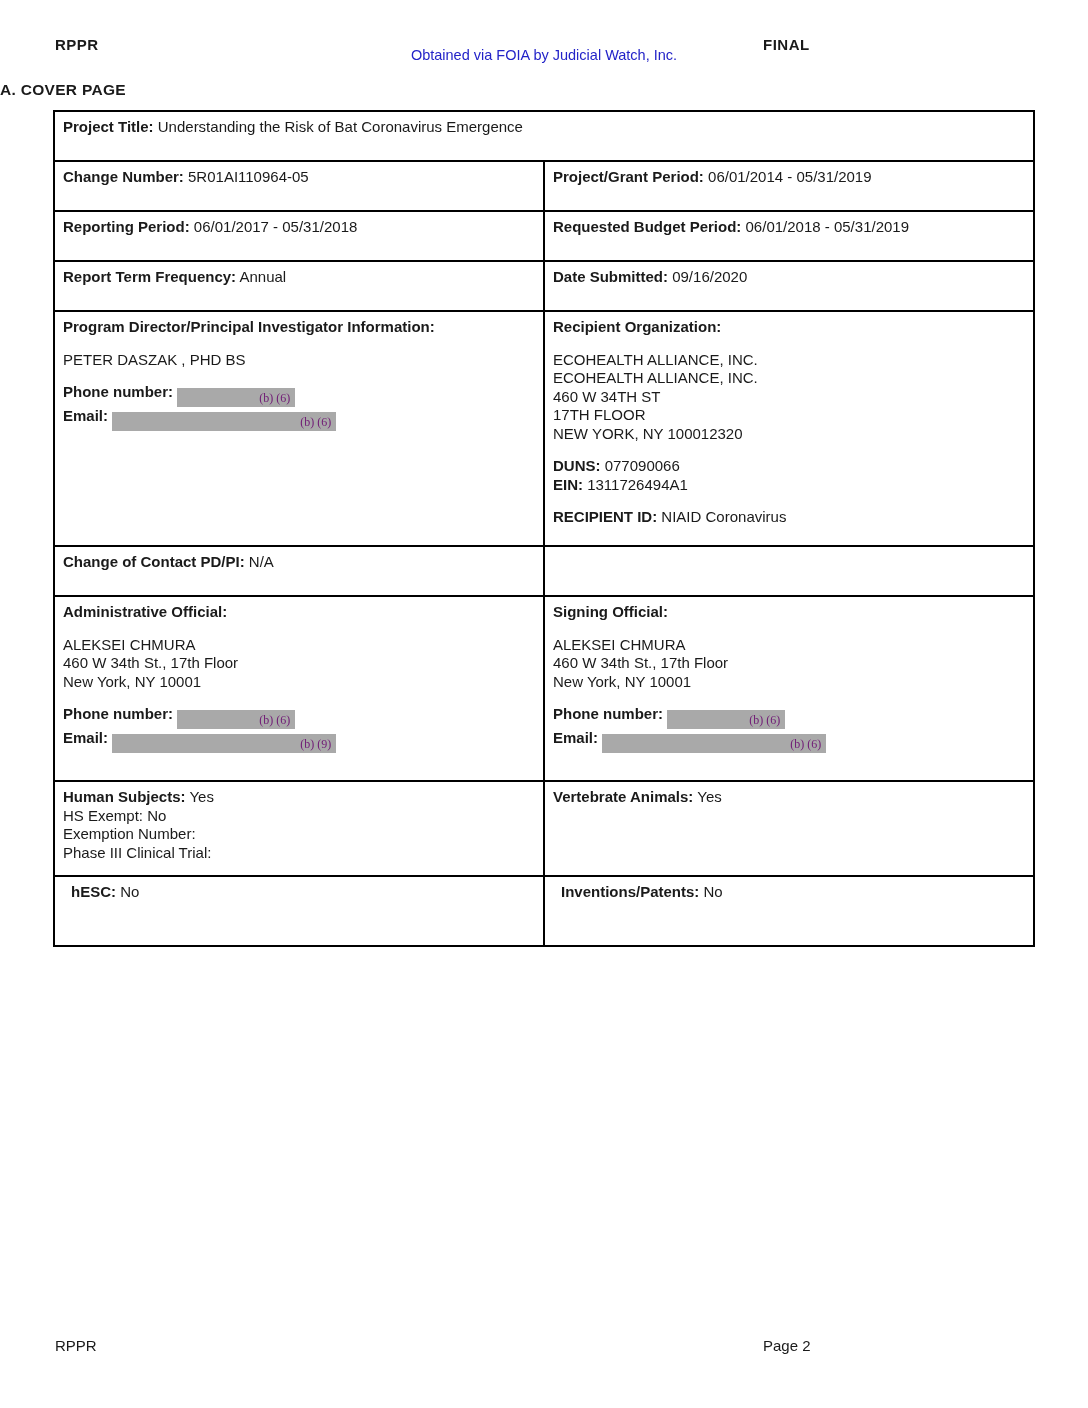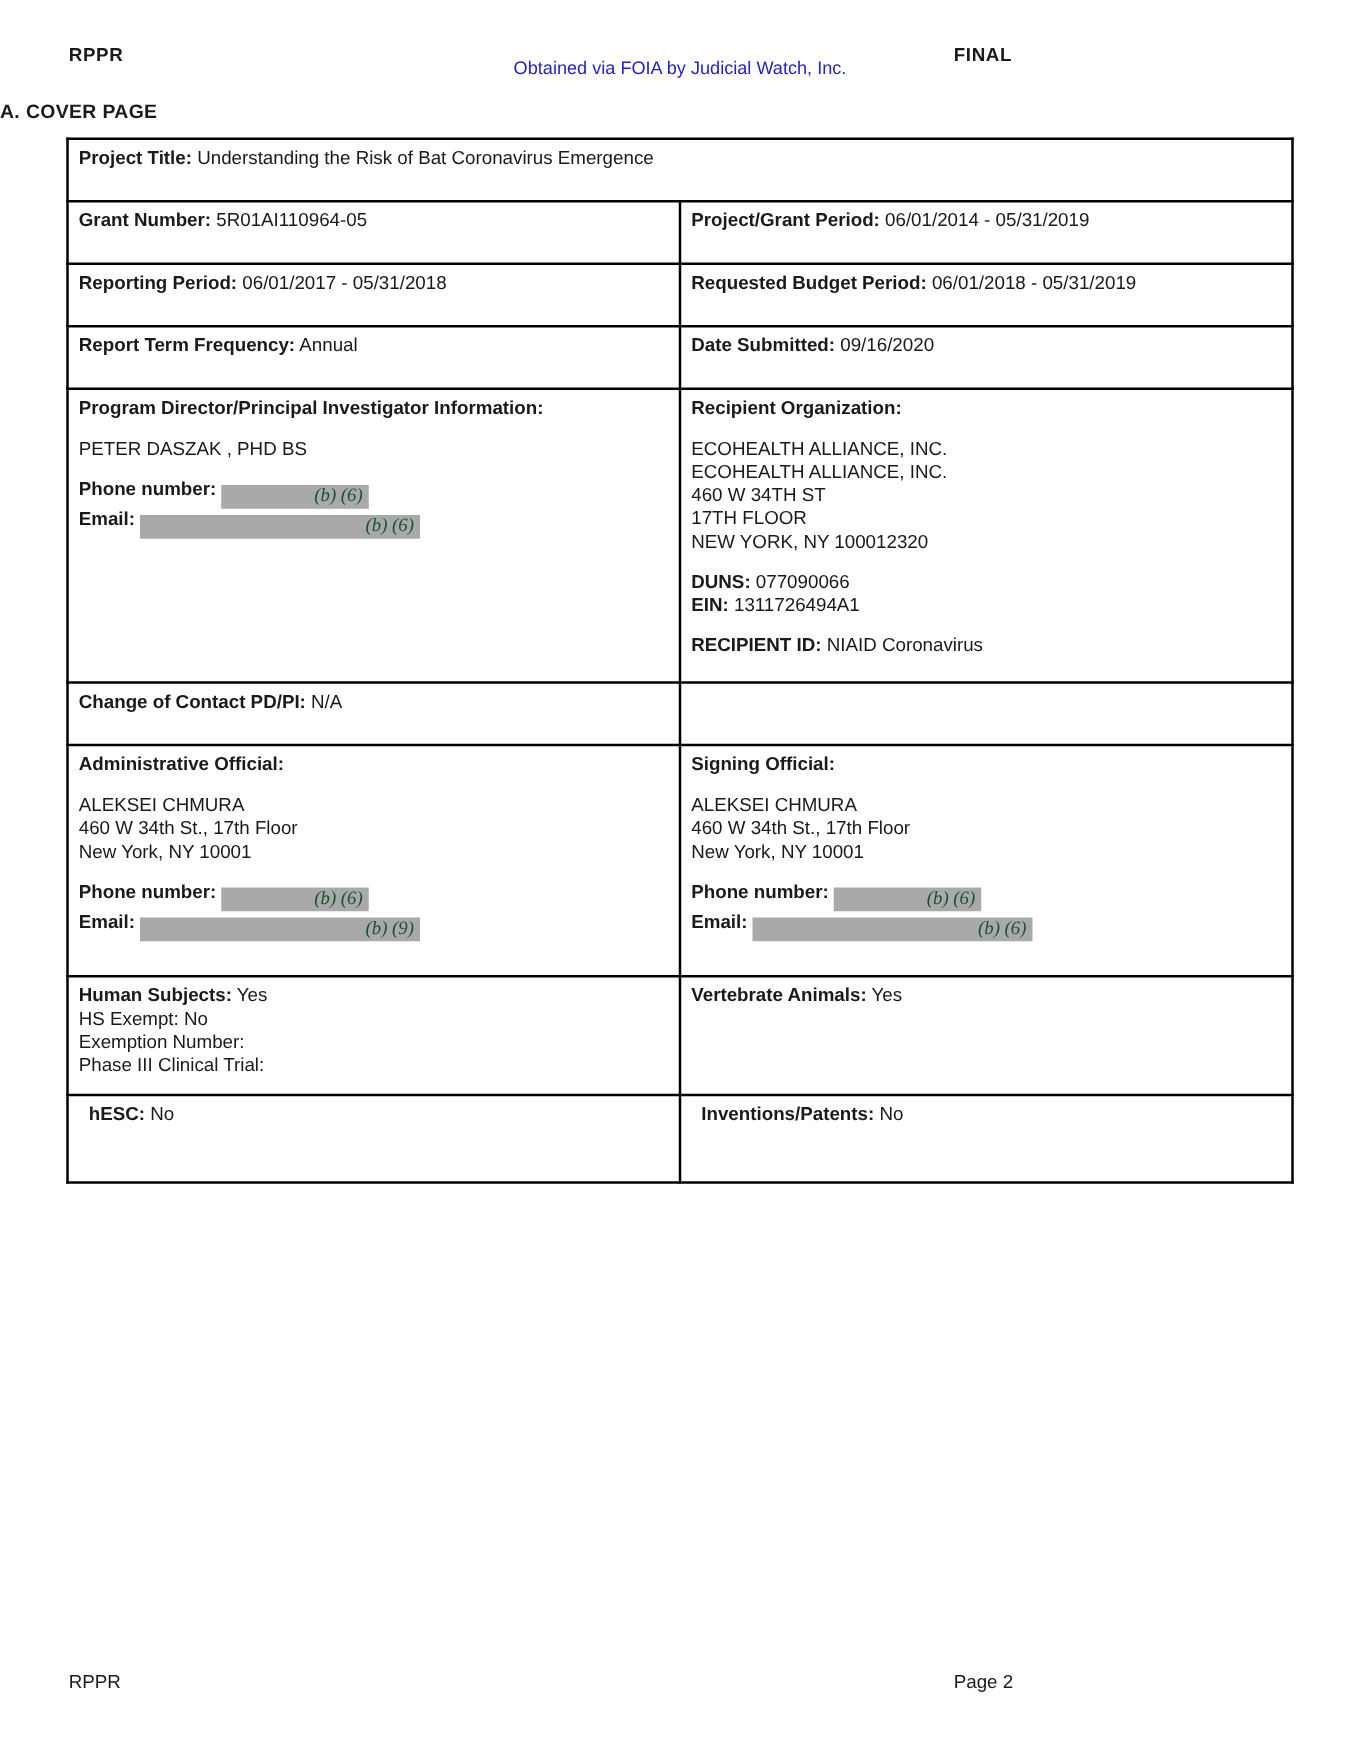--- a/index.html
+++ b/index.html
@@ -57,24 +57,23 @@
     background: #a9a9a9;
     height: 19px;
     text-align: right;
     padding-right: 5px;
     vertical-align: -5px;
   }
   .redact-phone { width: 118px; }
   .redact-email { width: 224px; }
   .rtag {
     font-family: "Liberation Serif", "DejaVu Serif", serif;
-    font-size: 15px;
-    color: #14532d;
+    font-size: 12px;
+    color: #701a75;
     line-height: 19px;
-    font-style: italic;
   }
 
   
   .ftr-left  { position: absolute; left: 55px;  top: 1337px; font-size: 15px; }
   .ftr-right { position: absolute; left: 763px; top: 1337px; font-size: 15px; }
 </style>
 </head>
 <body>
 
 <div class="page">
@@ -97,21 +96,21 @@
         <div class="line">
           <span class="lbl">Project Title:</span>
           <span>Understanding the Risk of Bat Coronavirus Emergence</span>
         </div>
       </td>
     </tr>
 
     <tr class="r-small">
       <td>
         <div class="line">
-          <span class="lbl">Grant Number:</span>
+          <span class="lbl">Change Number:</span>
           <span>5R01AI110964-05</span>
         </div>
       </td>
       <td>
         <div class="line">
           <span class="lbl">Project/Grant Period:</span>
           <span>06/01/2014 - 05/31/2019</span>
         </div>
       </td>
     </tr>

